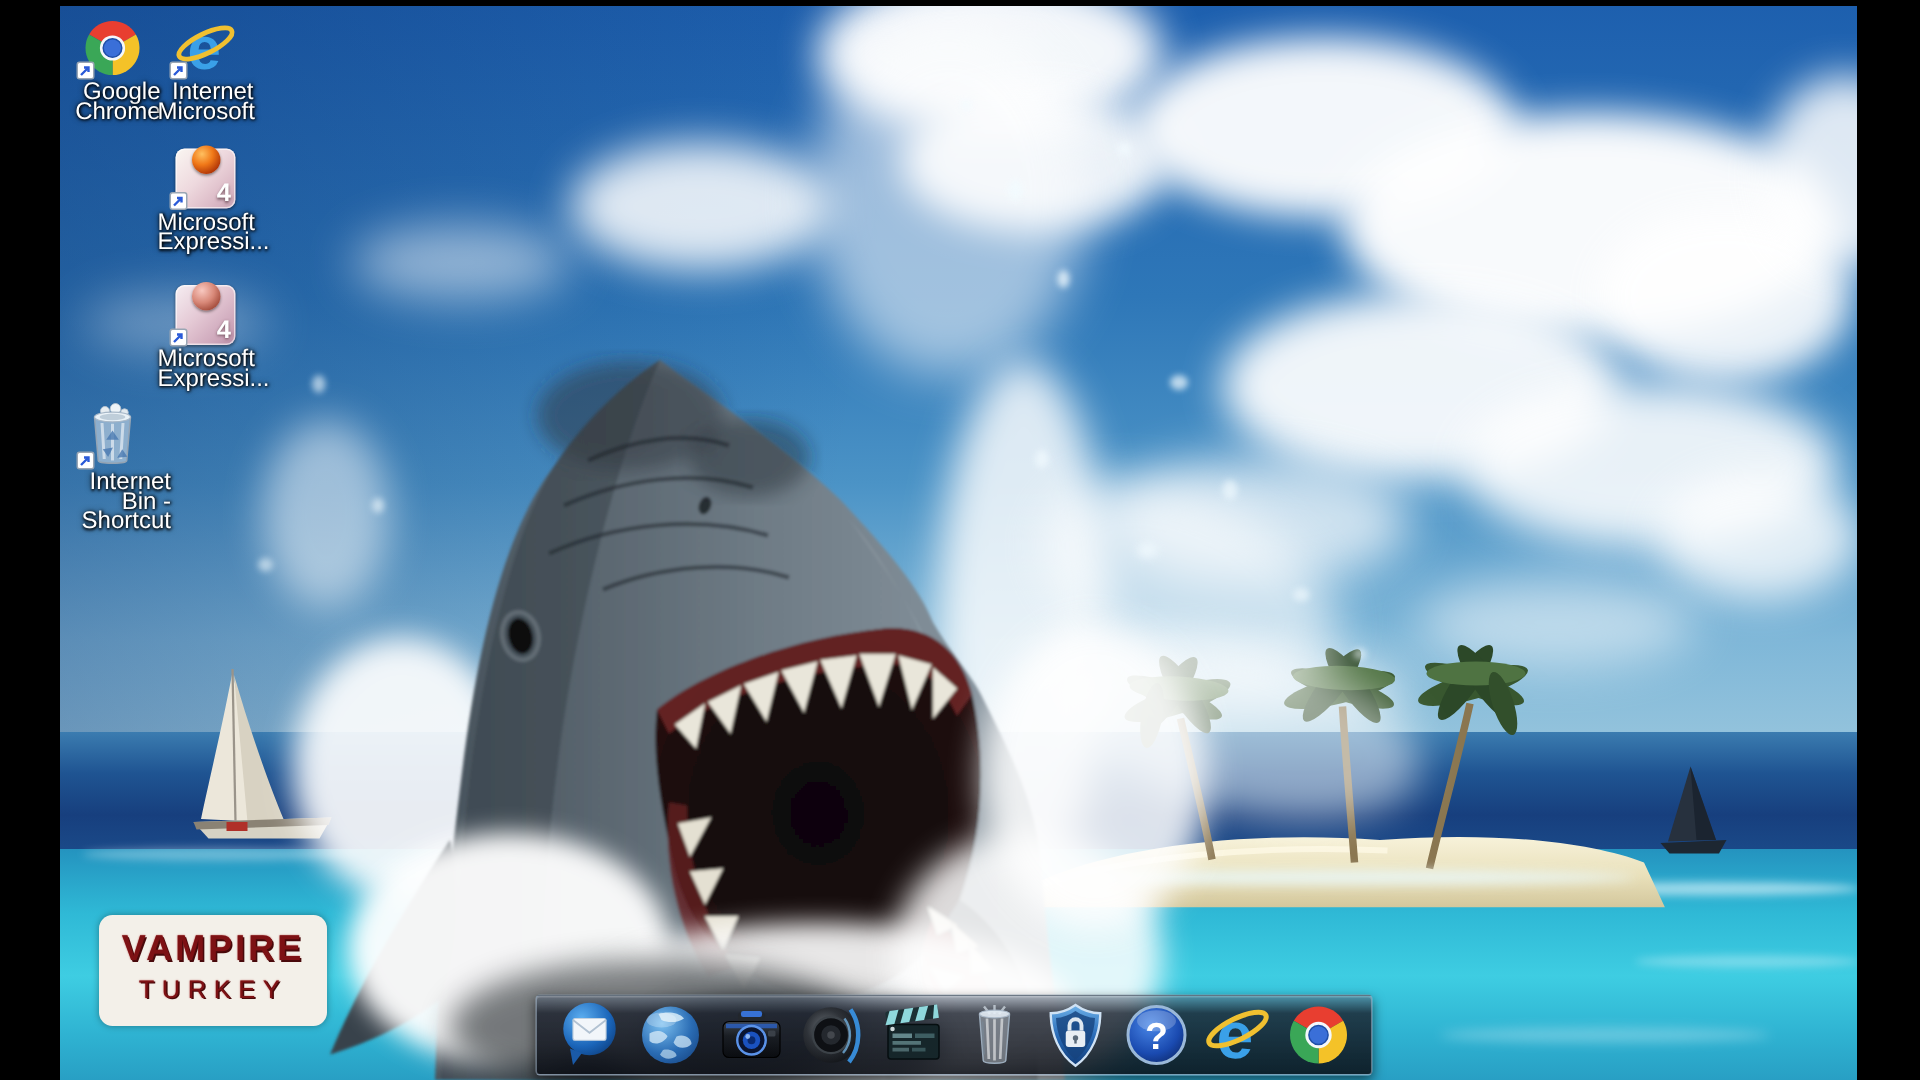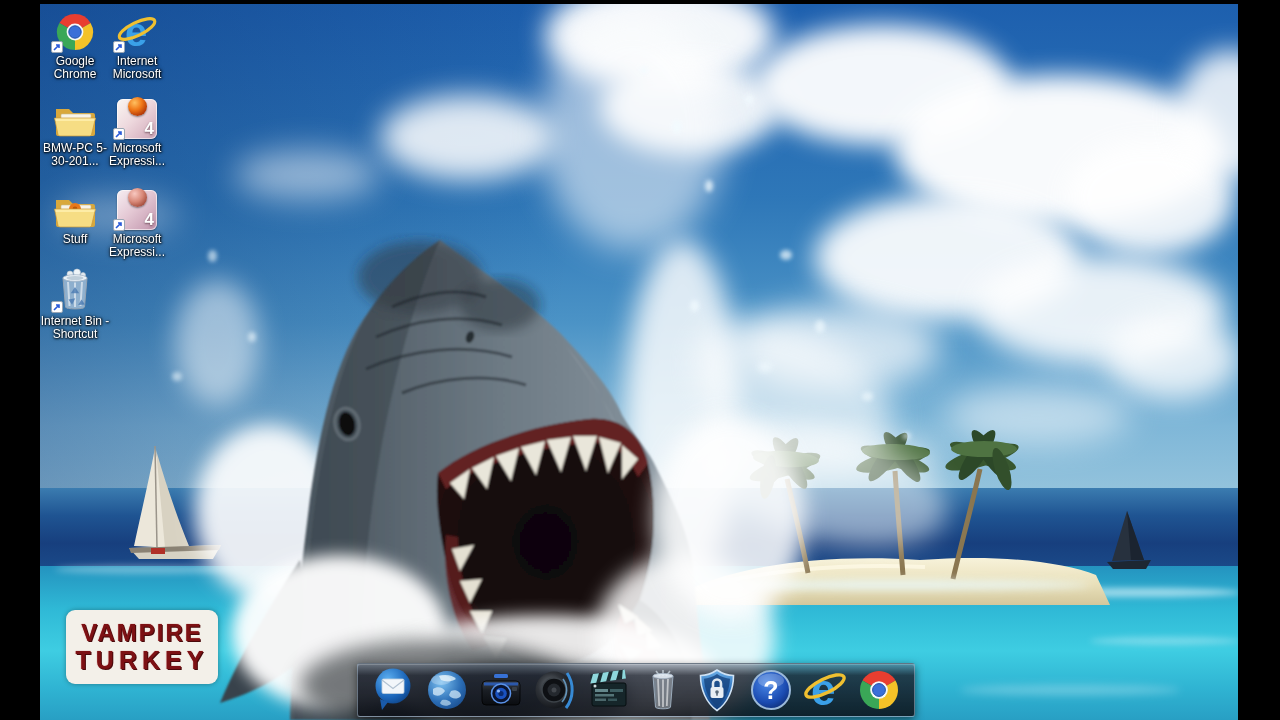--- a/index.html
+++ b/index.html
@@ -19,41 +19,41 @@
   .seatrop{position:absolute;left:0;top:566px;width:1280px;height:154px;
        background:linear-gradient(180deg,#2493bf 0%,#2fb9d6 28%,#3ecde2 55%,#2fb3d2 80%,#289fc4 100%);}
   .foam{position:absolute;background:#eafaff;border-radius:50%;}
 
   .splash{position:absolute;background:#fff;border-radius:50%;}
   .drop{position:absolute;background:#f2fbff;border-radius:50%;}
 
   
   .dicon{position:absolute;width:64px;text-align:center;z-index:30;}
   .dimg{position:relative;width:44px;height:44px;margin:0 auto;display:flex;align-items:flex-end;justify-content:center;}
-  .dlabel{margin-top:3px;font-size:12px;line-height:13px;color:#fff;
-          text-shadow:0 1px 2px rgba(0,0,0,.95),1px 0 2px rgba(0,0,0,.85),0 0 4px rgba(0,0,0,.7);}
+  .dlabel{margin-top:3px;font-size:16px;line-height:13px;color:#fff;
+          text-shadow:0 1px 2px rgba(0,0,0,.95),1px 0 2px rgba(0,0,0,.85),0 0 4px rgba(0,0,0,.7);text-align:right;}
   .scut{position:absolute;left:-2px;bottom:-1px;width:12px;height:12px;background:#fff;
         border:1px solid #9aa6b4;border-radius:2px;z-index:3;}
   .scut svg{display:block}
   .xpr{position:relative;width:40px;height:40px;border-radius:6px;
        background:linear-gradient(135deg,#faf6f2 0%,#eed9de 45%,#ddbcc8 75%,#c9a2b4 100%);
        box-shadow:inset 0 0 0 1px rgba(255,255,255,.6),0 1px 2px rgba(0,0,0,.4);}
   .xpr .orb{position:absolute;left:11px;top:-2px;width:19px;height:19px;border-radius:50%;
        background:radial-gradient(circle at 35% 30%,#ffc060 0%,#f07818 40%,#b33808 75%,#7a2206 100%);
        box-shadow:0 1px 2px rgba(0,0,0,.45);}
   .xpr .num{position:absolute;right:3px;bottom:0px;font-size:17px;font-weight:bold;color:#fff;
        text-shadow:0 1px 2px rgba(90,60,70,.8);}
 
   
   .wm{position:absolute;left:66px;top:610px;width:152px;height:74px;background:#f3f0e9;
       border-radius:9px;z-index:20;display:flex;flex-direction:column;align-items:center;
       justify-content:center;box-shadow:0 0 5px rgba(0,0,0,.35);}
   .wm .l1{font-size:24px;font-weight:bold;letter-spacing:2px;color:#7d1114;
       text-shadow:1px 1px 0 #49090b,0 0 1px #a33; line-height:26px;}
-  .wm .l2{font-size:25px;font-weight:bold;letter-spacing:5px;color:#7d1114;
+  .wm .l2{font-size:17px;font-weight:normal;letter-spacing:5px;color:#7d1114;
       text-shadow:1px 1px 0 #49090b,0 0 1px #a33; line-height:28px;}
 
   
   .dock{position:absolute;left:357px;top:663px;width:558px;height:54px;z-index:40;
         background:linear-gradient(180deg,rgba(95,110,130,.55) 0%,rgba(28,34,46,.82) 22%,rgba(10,13,20,.86) 100%);
         border:1px solid rgba(175,195,215,.5);border-radius:3px;
         box-shadow:inset 0 1px 0 rgba(255,255,255,.18),0 3px 8px rgba(0,0,0,.55);
         display:flex;align-items:center;justify-content:space-evenly;padding:0 4px;}
   .ditem{width:46px;height:48px;display:flex;align-items:center;justify-content:center;cursor:pointer;}
 
@@ -298,62 +298,36 @@
       </svg>
       <span class="scut">
             <svg width="10" height="10" viewBox="0 0 10 10">
               <path d="M2,8 L7,3 M4,3 h3 v3" stroke="#2a5ad8" stroke-width="1.6" fill="none"></path>
             </svg>
           </span>
     </div>
     <div class="dlabel">Internet Microsoft</div>
   </div>
 
-  <div class="dicon" style="left:43px;top:95px">
-    <div class="dimg">
-      <svg width="44" height="36" viewBox="0 0 44 36">
-        <path d="M3,6 h13 l4,4 h20 a2,2 0 0 1 2,2 v19 a2,2 0 0 1 -2,2 H5 a2,2 0 0 1 -2,-2 Z" fill="#d9a83c"></path>
-        <rect x="8" y="11" width="30" height="16" rx="1" fill="#f8f4e8" stroke="#c8b888" stroke-width=".6"></rect>
-        <path d="M1.5,15 L42.5,15 L38.5,31.5 a2,2 0 0 1 -2,1.5 H7 a2,2 0 0 1 -2,-1.5 Z" fill="#f6dd84"></path>
-        <path d="M1.5,15 L42.5,15 L41.8,18 L2.2,18 Z" fill="#fdeca6"></path>
-        <path d="M1.5,15 L42.5,15 L38.5,31.5 a2,2 0 0 1 -2,1.5 H7 a2,2 0 0 1 -2,-1.5 Z" fill="none" stroke="#c89838" stroke-width=".7"></path>
-      </svg>
-    </div>
-    <div class="dlabel">BMW-PC 5-30-201...</div>
-  </div>
 
   <div class="dicon" style="left:105px;top:95px">
     <div class="dimg">
       <div class="xpr">
         <span class="orb"></span>
         <span class="num">4</span>
       </div>
       <span class="scut">
             <svg width="10" height="10" viewBox="0 0 10 10">
               <path d="M2,8 L7,3 M4,3 h3 v3" stroke="#2a5ad8" stroke-width="1.6" fill="none"></path>
             </svg>
           </span>
     </div>
     <div class="dlabel">Microsoft Expressi...</div>
   </div>
 
-  <div class="dicon" style="left:43px;top:186px">
-    <div class="dimg">
-      <svg width="44" height="36" viewBox="0 0 44 36">
-        <path d="M3,6 h13 l4,4 h20 a2,2 0 0 1 2,2 v19 a2,2 0 0 1 -2,2 H5 a2,2 0 0 1 -2,-2 Z" fill="#d9a83c"></path>
-        <rect x="8" y="11" width="30" height="16" rx="1" fill="#f8f4e8" stroke="#c8b888" stroke-width=".6"></rect>
-        <circle cx="22" cy="15" r="6" fill="#e87818"></circle>
-        <circle cx="22" cy="15" r="2.4" fill="#b85808"></circle>
-        <path d="M1.5,15 L42.5,15 L38.5,31.5 a2,2 0 0 1 -2,1.5 H7 a2,2 0 0 1 -2,-1.5 Z" fill="#f6dd84"></path>
-        <path d="M1.5,15 L42.5,15 L41.8,18 L2.2,18 Z" fill="#fdeca6"></path>
-        <path d="M1.5,15 L42.5,15 L38.5,31.5 a2,2 0 0 1 -2,1.5 H7 a2,2 0 0 1 -2,-1.5 Z" fill="none" stroke="#c89838" stroke-width=".7"></path>
-      </svg>
-    </div>
-    <div class="dlabel">Stuff</div>
-  </div>
 
   <div class="dicon" style="left:105px;top:186px">
     <div class="dimg">
       <div class="xpr" style="background:linear-gradient(135deg,#f6eef2 0%,#e4c8d4 45%,#cda6ba 80%,#b98aa4 100%)">
         <span class="orb" style="background:radial-gradient(circle at 35% 30%,#f8c8c0 0%,#d88878 45%,#a04838 80%)"></span>
         <span class="num">4</span>
       </div>
       <span class="scut">
             <svg width="10" height="10" viewBox="0 0 10 10">
               <path d="M2,8 L7,3 M4,3 h3 v3" stroke="#2a5ad8" stroke-width="1.6" fill="none"></path>

